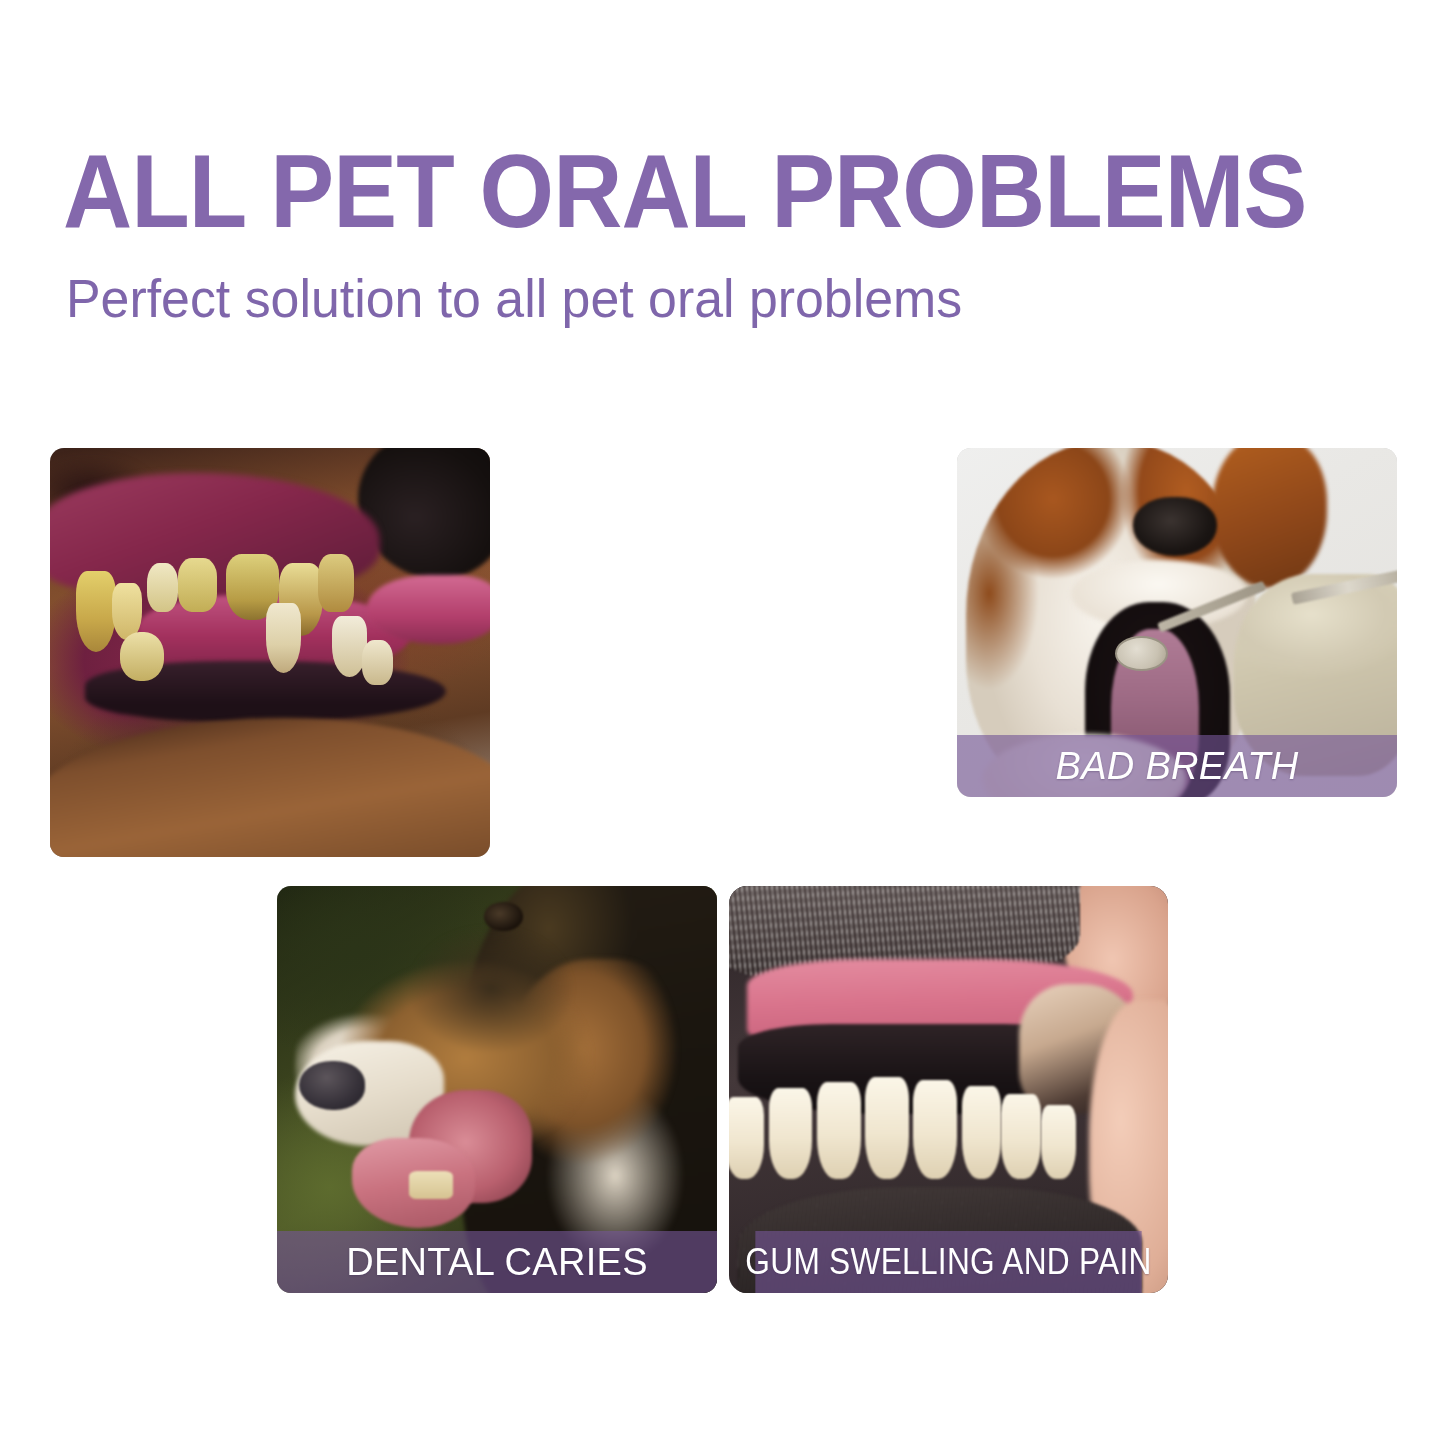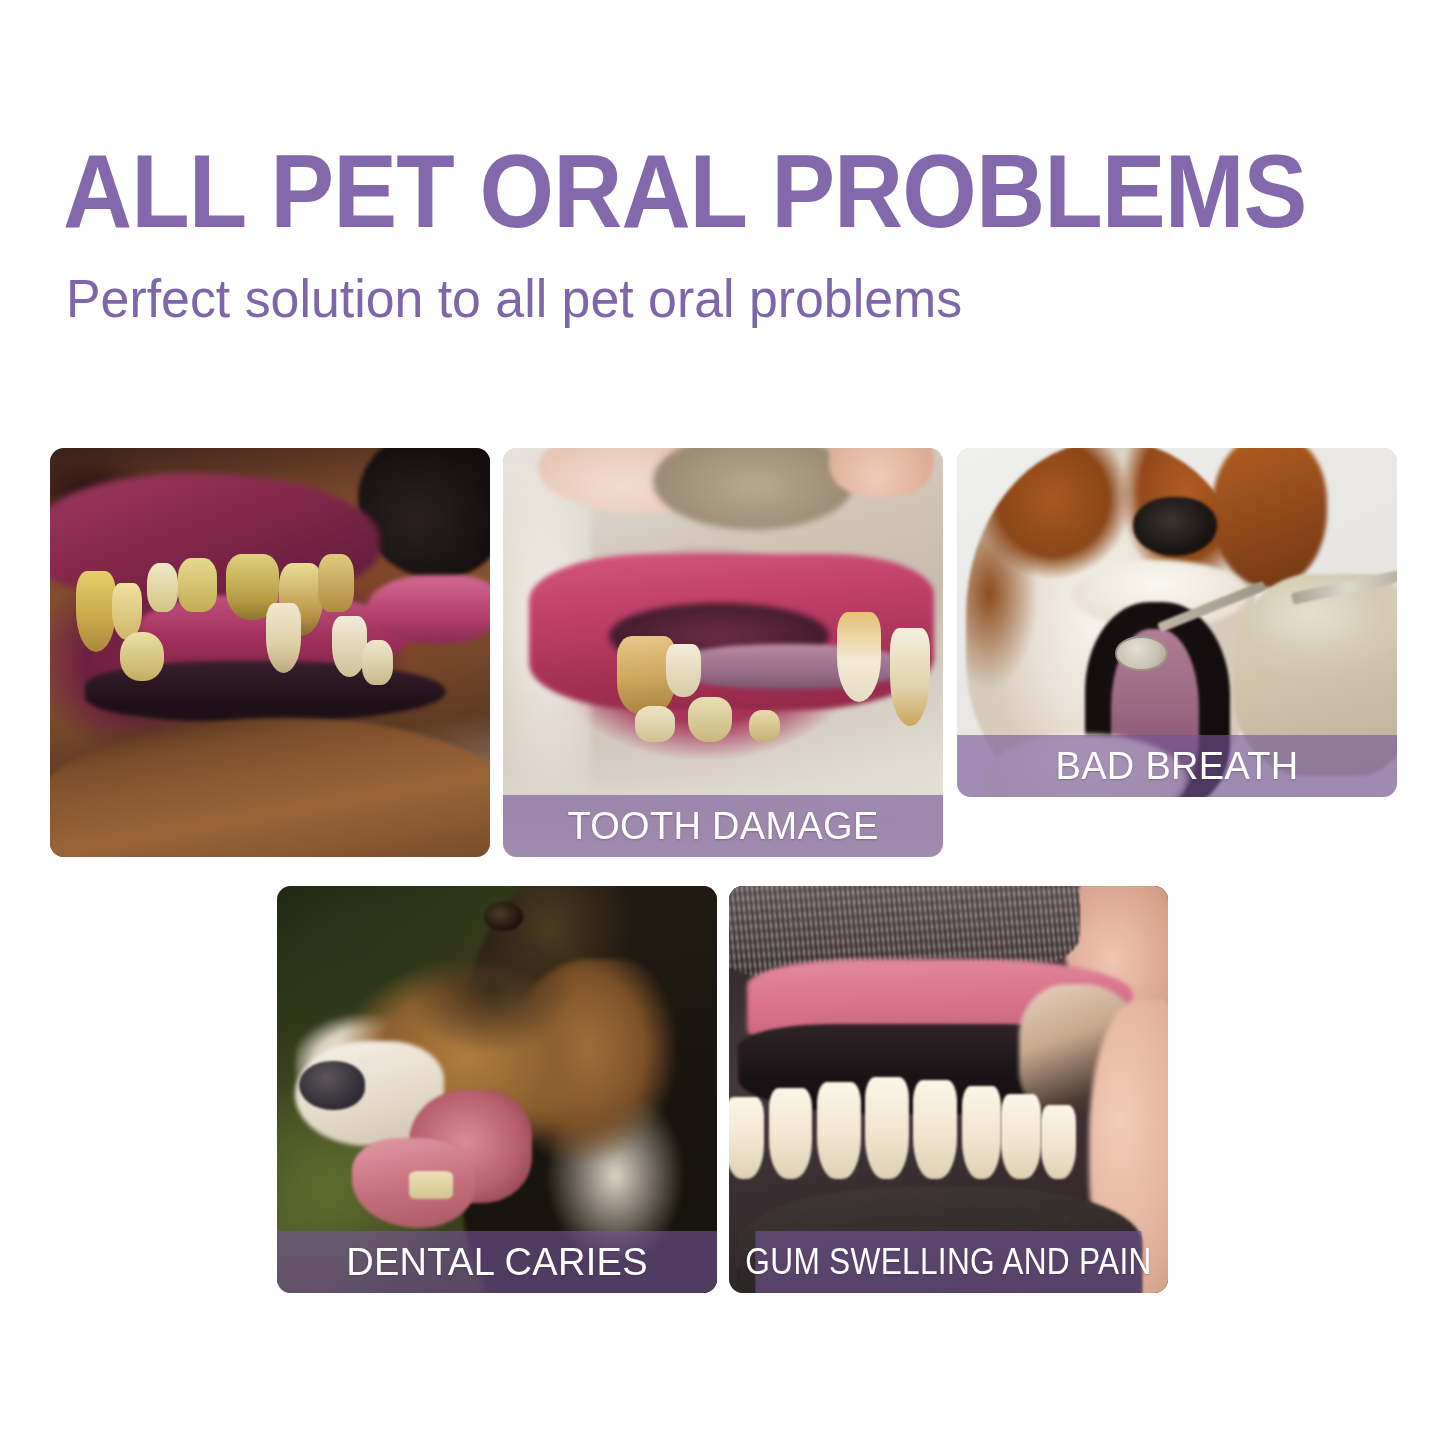--- a/index.html
+++ b/index.html
@@ -418,42 +418,22 @@
       <div class="tooth" style="left:52%; top:28%; width:10%; height:18%; background:linear-gradient(180deg,#e9dd96 0%,#b9984a 70%,#8a6a2c 100%); border-radius:30% 30% 50% 50%;"></div>
       <div class="tooth" style="left:49%; top:38%; width:8%; height:17%; background:linear-gradient(180deg,#f0e8cf 0%,#ddd0a8 60%,#bfa97c 100%); border-radius:30% 30% 60% 60%;"></div>
       <div class="tooth" style="left:61%; top:26%; width:8%; height:14%; background:linear-gradient(180deg,#dccb7f 0%,#b08b3f 100%); border-radius:35%;"></div>
       <div class="tooth" style="left:64%; top:41%; width:8%; height:15%; background:linear-gradient(180deg,#f2ecda 0%,#cfc096 100%); border-radius:30% 30% 55% 55%;"></div>
       <div class="tooth" style="left:71%; top:47%; width:7%; height:11%; background:linear-gradient(180deg,#efe7cd 0%,#c9b88c 100%); border-radius:40%;"></div>
       <div class="tooth" style="left:16%; top:45%; width:10%; height:12%; background:linear-gradient(180deg,#ece0a8 0%,#c3ae62 100%); border-radius:45%;"></div>
       <div class="p1-jaw"></div>
     </div>
   </div>
 
-  <div class="card" style="left:503px; top:448px; width:440px; height:409px;">
-    <div class="photo p2">
-      <div class="p2-fur-left"></div>
-      <div class="p2-fingers"></div>
-      <div class="p2-fur-top"></div>
-      <div class="p2-finger2"></div>
-      <div class="p2-gum"></div>
-      <div class="p2-mouthdark"></div>
-      <div class="p2-tongue"></div>
-      <div class="tooth" style="left:26%; top:46%; width:13%; height:19%; background:linear-gradient(175deg,#e7c98a 0%,#cfa95e 50%,#a8823c 100%); border-radius:26% 20% 40% 40%;"></div>
-      <div class="tooth" style="left:37%; top:48%; width:8%; height:13%; background:linear-gradient(180deg,#f3ecd8 0%,#d8cba5 100%); border-radius:26% 26% 45% 45%;"></div>
-      <div class="tooth" style="left:30%; top:63%; width:9%; height:9%; background:linear-gradient(180deg,#ece4c5 0%,#cfc294 100%); border-radius:40%;"></div>
-      <div class="tooth" style="left:42%; top:61%; width:10%; height:11%; background:linear-gradient(180deg,#e9dfb4 0%,#c9b77f 100%); border-radius:36% 36% 46% 46%;"></div>
-      <div class="tooth" style="left:56%; top:64%; width:7%; height:8%; background:linear-gradient(180deg,#e7dcae 0%,#c7b175 100%); border-radius:42%;"></div>
-      <div class="tooth" style="left:76%; top:40%; width:10%; height:22%; background:linear-gradient(180deg,#e5c276 0%,#f2ead4 55%, #e4dcc2 100%); border-radius:24% 24% 50% 50%;"></div>
-      <div class="tooth" style="left:88%; top:44%; width:9%; height:24%; background:linear-gradient(180deg,#f4efe0 0%,#e0d3ab 60%,#caa75e 100%); border-radius:24% 24% 55% 55%;"></div>
-      <div class="p2-fur-bottom"></div>
-    </div>
-    <div class="caption">TOOTH DAMAGE</div>
-  </div>
-
-  <div class="card" style="left:957px; top:448px; width:440px; height:349px;">
+
+  <div class="card" style="left:957px; top:448px; width:440px; height:349px;font-style:italic;">
     <div class="photo p3">
       <div class="p3-head"></div>
       <div class="p3-ear"></div>
       <div class="p3-muzzle"></div>
       <div class="p3-nose"></div>
       <div class="p3-mouth"></div>
       <div class="p3-tongue"></div>
       <div class="p3-handle"></div>
       <div class="p3-mirror"></div>
       <div class="p3-hand"></div>
@@ -471,21 +451,21 @@
       <div class="p4-snout"></div>
       <div class="p4-nose"></div>
       <div class="p4-eye"></div>
       <div class="p4-mouth"></div>
       <div class="p4-tongue"></div>
       <div class="p4-teeth"></div>
     </div>
     <div class="caption">DENTAL CARIES</div>
   </div>
 
-  <div class="card" style="left:729px; top:886px; width:439px; height:407px;">
+  <div class="card" style="left:729px; top:886px; width:439px; height:407px;border-radius:18px;">
     <div class="photo p5">
       <div class="p5-skin"></div>
       <div class="p5-fur"></div>
       <div class="p5-gumpink"></div>
       <div class="p5-gumdark"></div>
       <div class="p5-lip"></div>
       <div class="p5-skin2"></div>
       <div class="p5-teeth-row">
         <div class="p5-tooth" style="left:-1%;  width:9%;  height:78%;"></div>
         <div class="p5-tooth" style="left:9%;   width:10%; height:86%;"></div>

